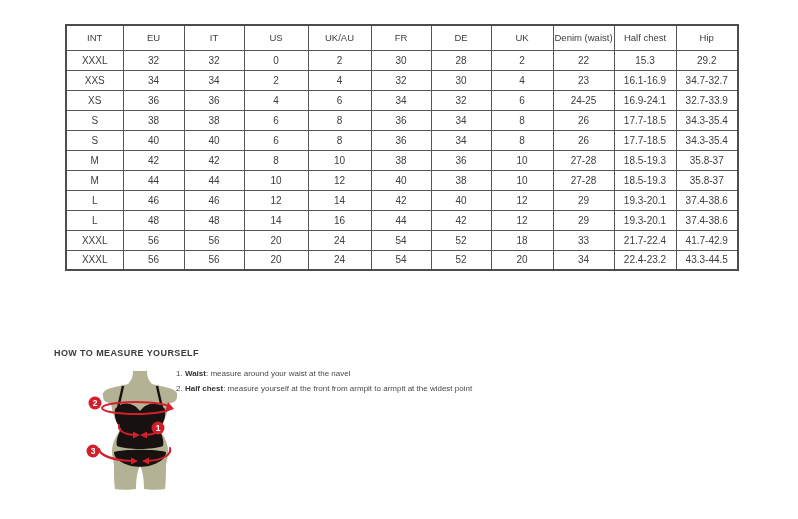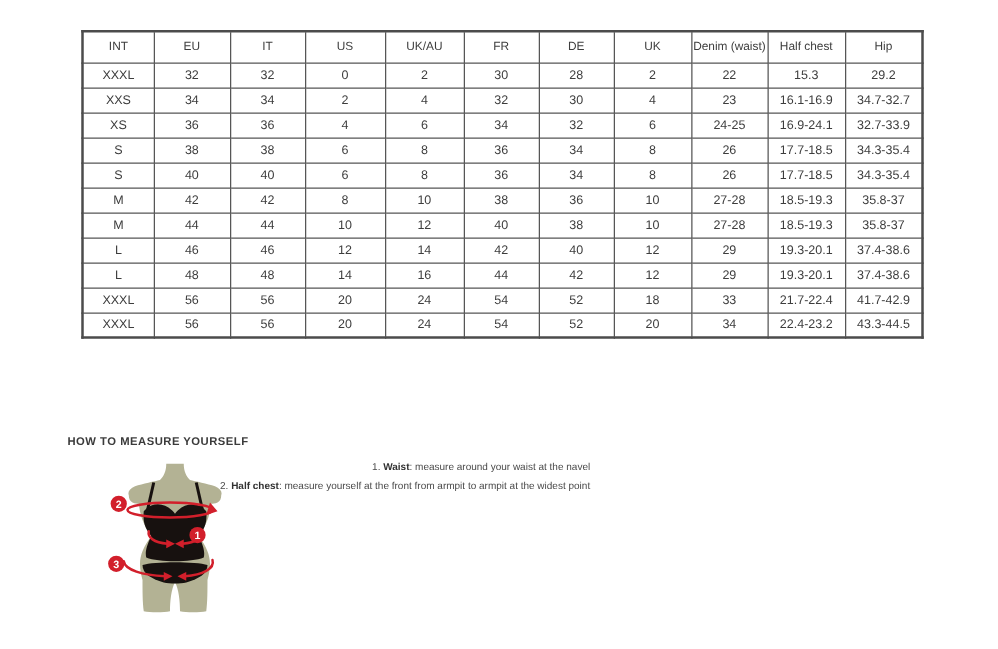--- a/index.html
+++ b/index.html
@@ -47,21 +47,21 @@
     font-size: 9px; font-weight: bold;
     letter-spacing: 0.4px;
     color: #3b3b3b;
   }
   .measure-diagram {
     position: absolute; left: 78px; top: 367px;
     width: 112px; height: 126px;
   }
   .steps {
     position: absolute; left: 176px; top: 370px;
-    font-size: 8px; color: #4a4a4a; line-height: 8px; text-align: right;
+    font-size: 8px; color: #4a4a4a; line-height: 8px;
   }
   .step { margin-bottom: 7px; white-space: nowrap; }
   .step b { color: #323232; }
 
   
   .body-fill { fill: var(--body-col); }
   .suit-fill { fill: var(--suit-col); }
   .strap { stroke: var(--suit-col); stroke-width: 2.4; fill: none; }
   .measure-line { stroke: var(--accent); stroke-width: 2; fill: none; stroke-linecap: round; }
   .arrowhead { fill: var(--accent); }

